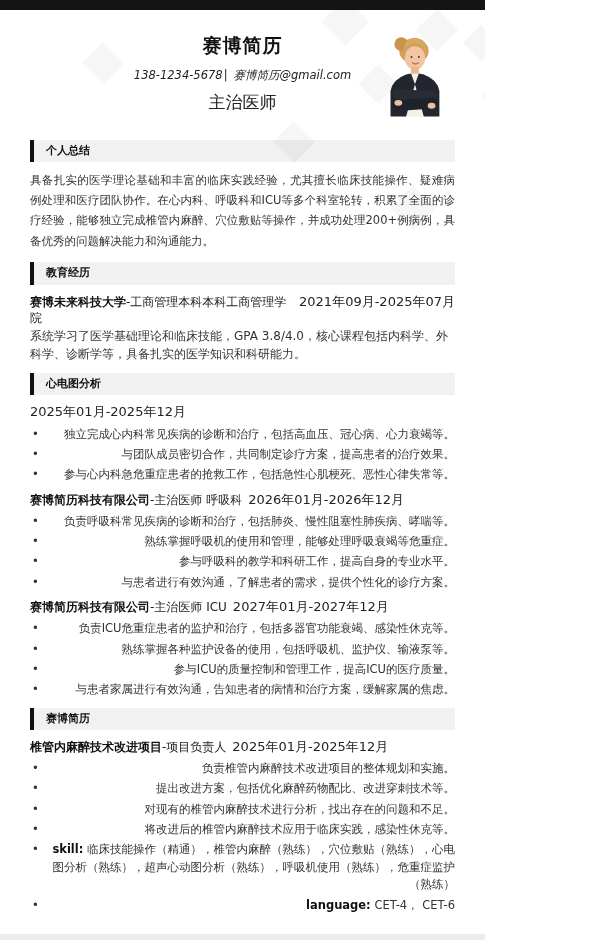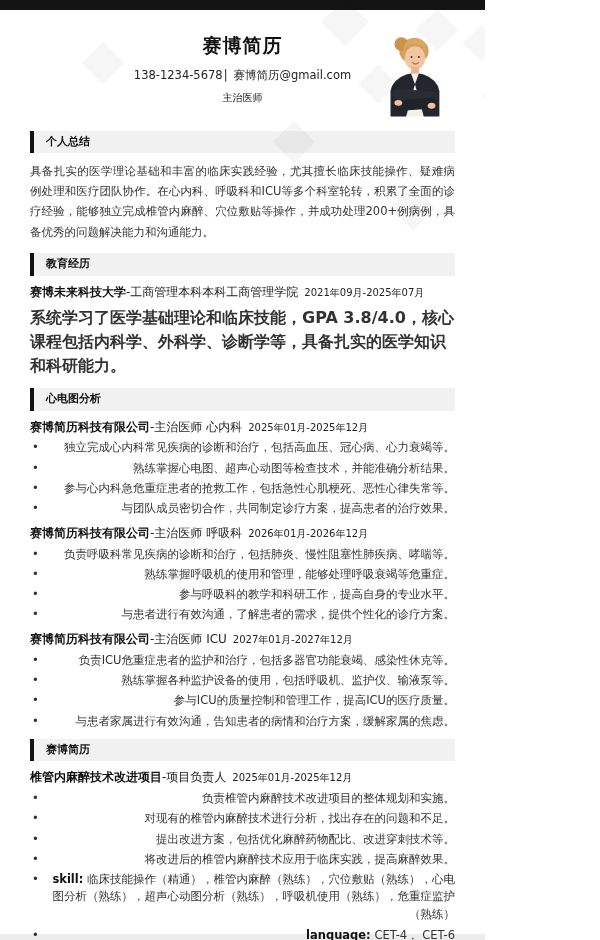--- a/index.html
+++ b/index.html
@@ -8,37 +8,37 @@
 
   .topbar { height:10px; background:#141414; }
   .footerbar { position:absolute; left:0; right:0; bottom:0; height:6px; background:#ececec; }
 
   .diamond { position:absolute; background:rgba(0,0,0,0.035); transform:rotate(45deg); pointer-events:none; z-index:4; }
 
   .content { position:relative; z-index:1; padding:0 30px; }
 
   .header { text-align:center; padding-top:24px; }
   .name { font-size:19px; font-weight:bold; color:#111; letter-spacing:1px; line-height:1.2; }
-  .contact { margin-top:11px; font-size:11.5px; color:#222; }
+  .contact { margin-top:11px; font-size:11.5px; color:#222;font-style:italic; }
   .contact .sep { margin:0 6px 0 1px; }
-  .jobtitle { margin-top:8px; font-size:10px; color:#222; }
+  .jobtitle { margin-top:8px; font-size:17px; color:#222; }
 
   .photo { position:absolute; top:28px; right:28px; width:88px; height:94px; z-index:2; overflow:hidden; border-radius:0 0 10px 10px; }
 
   .sec-head { margin-top:10px; background:#f1f1f1; border-left:4px solid #101010; padding:4px 10px 5px 12px; font-size:11px; font-weight:bold; color:#111; line-height:1.2; }
   .sec-head.first { margin-top:26px; }
 
   .summary-text { margin-top:8px; font-size:11.5px; line-height:1.76; color:#333; text-align:justify; }
 
   .entry-head { display:flex; align-items:baseline; margin-top:8px; line-height:1.4;gap:6px; }
   .entry-title { font-size:12px; color:#222; }
   .entry-title b { font-weight:bold; color:#111; }
-  .entry-date { font-size:10px; color:#222; white-space:nowrap; }
+  .entry-date { font-size:13px; color:#222; white-space:nowrap; }
 
-  .desc { margin-top:6px; font-size:16px; line-height:1.5; color:#333;font-weight:bold; }
+  .desc { font-size:12px; line-height:1.5; color:#333; }
 
   ul.bullets { margin:2px 0 0 0; padding:0; list-style:none; }
   ul.bullets li { position:relative; margin-top:4px; padding-left:13px; font-size:11.5px; line-height:1.42; color:#333;text-align:right; }
   ul.bullets li::before { content:"•"; position:absolute; left:2px; top:0; color:#333; }
   ul.bullets.loose li { line-height:1.5; }
   ul.bullets li b { color:#111; }
 </style>
 </head>
 <body>
 
@@ -92,28 +92,26 @@
     <div class="sec-head">教育经历</div>
     <div class="entry-head">
       <span class="entry-title"><b>赛博未来科技大学</b><span>-工商管理本科本科工商管理学院</span></span>
       <span class="entry-date">2021年09月-2025年07月</span>
     </div>
     <div class="desc">系统学习了医学基础理论和临床技能，GPA 3.8/4.0，核心课程包括内科学、外科学、诊断学等，具备扎实的医学知识和科研能力。</div>
 
     <div class="sec-head">心电图分析</div>
 
     <div class="entry-head">
-      <span class="entry-title"><b>赛博简历科技有限公司</b><span>-主治医师 心内科</span></span>
       <span class="entry-date">2025年01月-2025年12月</span>
     </div>
     <ul class="bullets">
       <li>独立完成心内科常见疾病的诊断和治疗，包括高血压、冠心病、心力衰竭等。</li>
-      <li>熟练掌握心电图、超声心动图等检查技术，并能准确分析结果。</li>
+      <li>与团队成员密切合作，共同制定诊疗方案，提高患者的治疗效果。</li>
       <li>参与心内科急危重症患者的抢救工作，包括急性心肌梗死、恶性心律失常等。</li>
-      <li>与团队成员密切合作，共同制定诊疗方案，提高患者的治疗效果。</li>
     </ul>
 
     <div class="entry-head">
       <span class="entry-title"><b>赛博简历科技有限公司</b><span>-主治医师 呼吸科</span></span>
       <span class="entry-date">2026年01月-2026年12月</span>
     </div>
     <ul class="bullets">
       <li>负责呼吸科常见疾病的诊断和治疗，包括肺炎、慢性阻塞性肺疾病、哮喘等。</li>
       <li>熟练掌握呼吸机的使用和管理，能够处理呼吸衰竭等危重症。</li>
       <li>参与呼吸科的教学和科研工作，提高自身的专业水平。</li>
@@ -131,23 +129,23 @@
       <li>与患者家属进行有效沟通，告知患者的病情和治疗方案，缓解家属的焦虑。</li>
     </ul>
 
     <div class="sec-head">赛博简历</div>
     <div class="entry-head">
       <span class="entry-title"><b>椎管内麻醉技术改进项目</b><span>-项目负责人</span></span>
       <span class="entry-date">2025年01月-2025年12月</span>
     </div>
     <ul class="bullets">
       <li>负责椎管内麻醉技术改进项目的整体规划和实施。</li>
+      <li>提出改进方案，包括优化麻醉药物配比、改进穿刺技术等。</li>
       <li>对现有的椎管内麻醉技术进行分析，找出存在的问题和不足。</li>
-      <li>提出改进方案，包括优化麻醉药物配比、改进穿刺技术等。</li>
-      <li>将改进后的椎管内麻醉技术应用于临床实践，提高麻醉效果。</li>
+      <li>将改进后的椎管内麻醉技术应用于临床实践，感染性休克等。</li>
     </ul>
 
     <ul class="bullets loose">
       <li><b>skill:</b> <span>临床技能操作（精通），椎管内麻醉（熟练），穴位敷贴（熟练），心电图分析（熟练），超声心动图分析（熟练），呼吸机使用（熟练），危重症监护（熟练）</span></li>
       <li><b>language:</b> <span>CET-4， CET-6</span></li>
     </ul>
   </div>
 
   <div class="footerbar"></div>
 </div>

